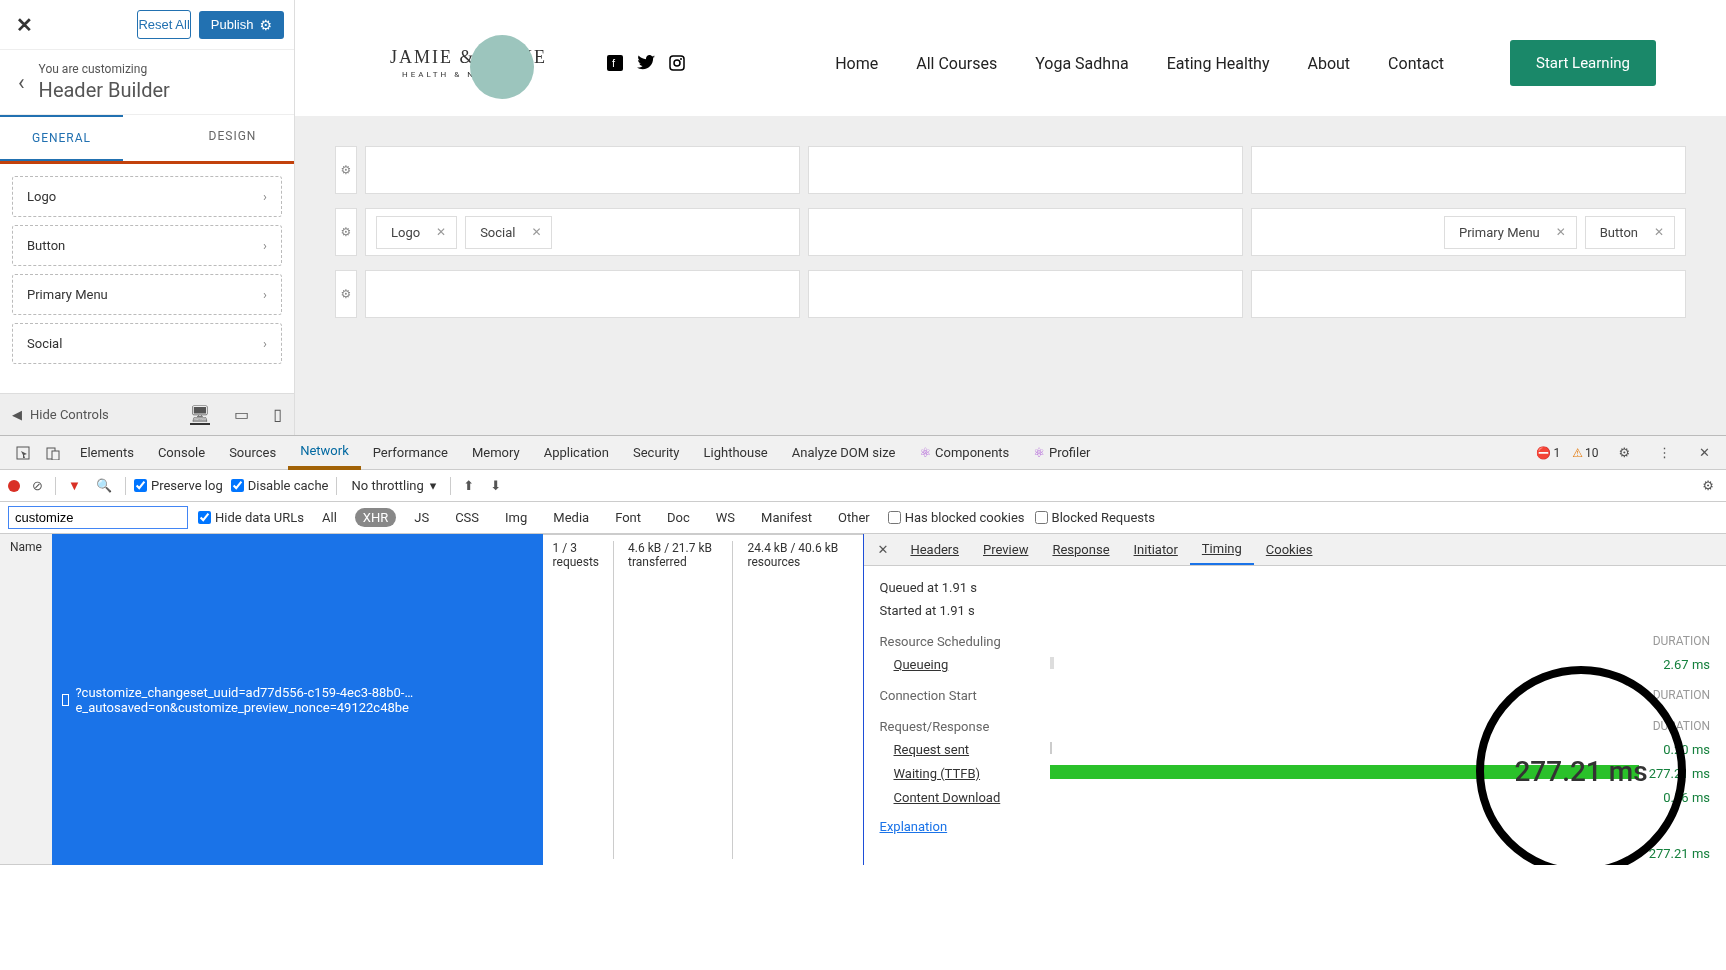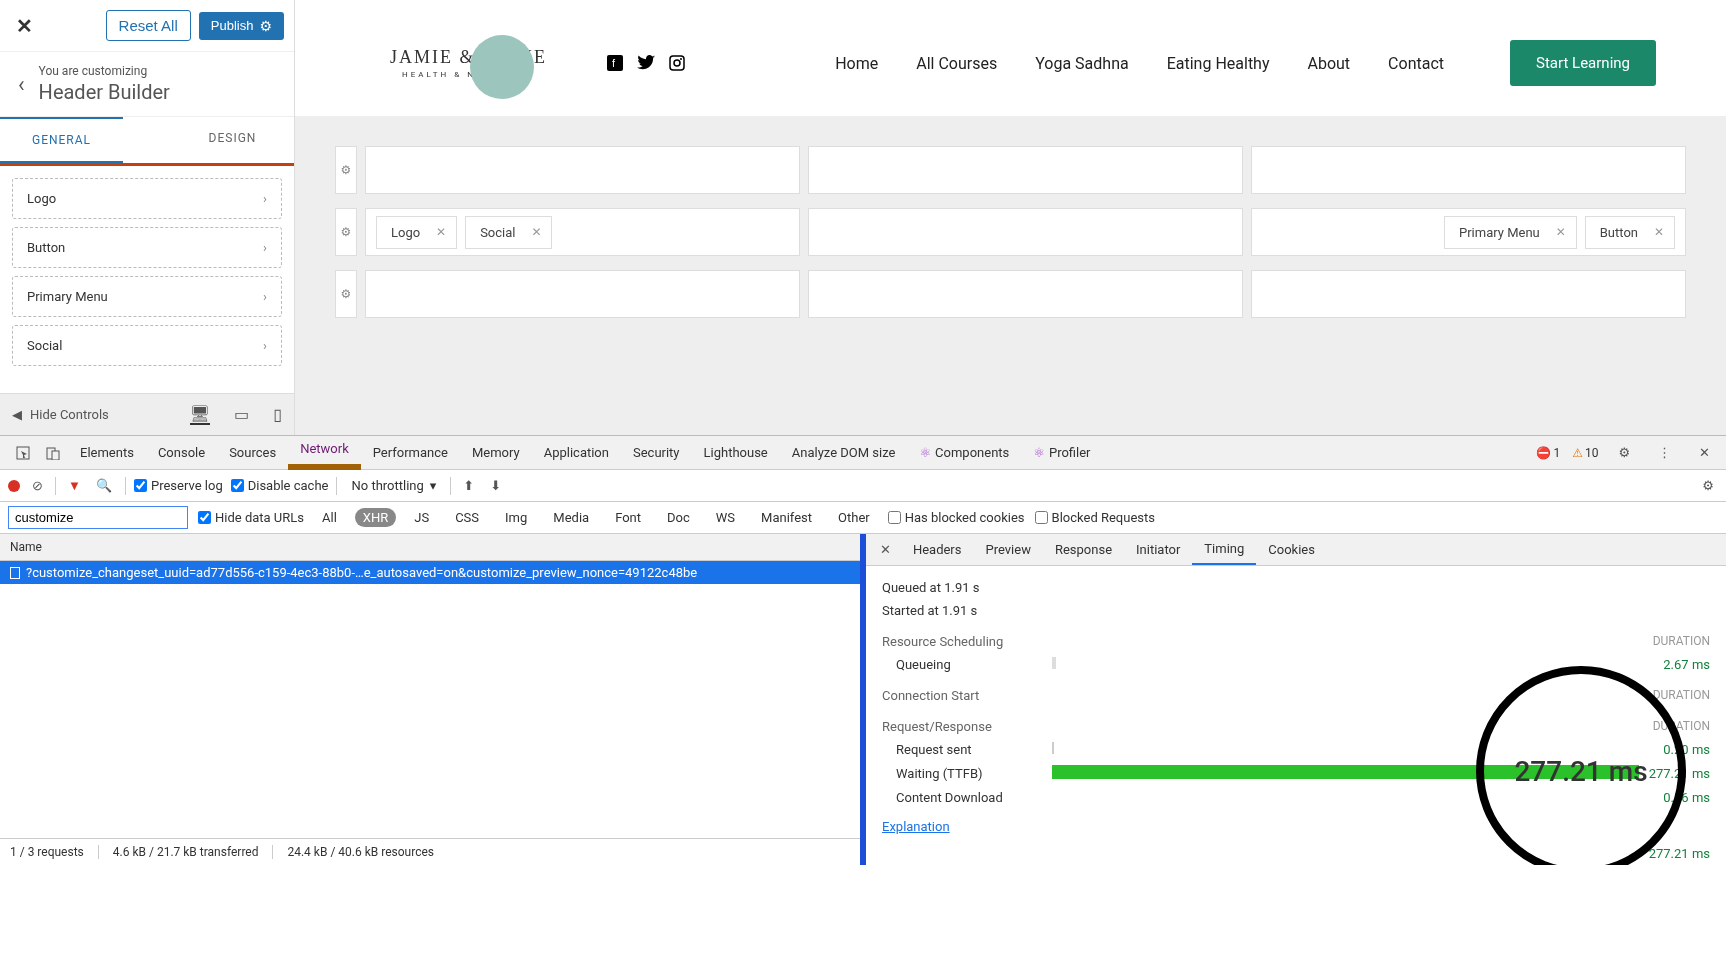--- a/index.html
+++ b/index.html
@@ -4,21 +4,21 @@
 <style>
 * { box-sizing: border-box; margin: 0; padding: 0; }
 body { font-family: -apple-system, BlinkMacSystemFont, "Segoe UI", Roboto, sans-serif; font-size: 13px; color: #333; background: #fff; width: 1726px; height: 970px; overflow: hidden; }
 
 
 .top-area { display: flex; height: 435px; }
 .customizer { width: 295px; border-right: 1px solid #ddd; display: flex; flex-direction: column; }
 .cust-topbar { display: flex; align-items: center; padding: 10px; border-bottom: 1px solid #eee; gap: 8px; }
 .close-x { font-size: 20px; font-weight: bold; cursor: pointer; padding: 0 6px; }
 .spacer { flex: 1; }
-.btn-outline { border: 1px solid #2271b1; color: #2271b1; background: #fff; padding: 6px 12px; border-radius: 3px; cursor: pointer; font-size: 15px; }
+.btn-outline { border: 1px solid #2271b1; color: #2271b1; background: #fff; padding: 6px 0; border-radius: 3px; cursor: pointer; font-size: 13px; }
 .btn-primary { background: #2271b1; color: #fff; border: none; padding: 6px 12px; border-radius: 3px; cursor: pointer; font-size: 13px; display: inline-flex; align-items: center; gap: 6px; }
 .gear { font-size: 14px; }
 
 .cust-header { display: flex; align-items: center; padding: 12px 10px; border-bottom: 1px solid #eee; }
 .back-chev { font-size: 22px; padding: 0 8px; cursor: pointer; color: #555; }
 .cust-header-text { margin-left: 6px; }
 .cust-sub { font-size: 12px; color: #555; }
 .cust-title { font-size: 20px; color: #555; font-weight: 400; margin-top: 2px; }
 
 .cust-tabs { display: flex; border-bottom: 3px solid #c2410c; gap: 48px; }
@@ -54,54 +54,54 @@
 .row-cell { flex: 1; background: #fff; border: 1px solid #ddd; height: 48px; display: flex; align-items: center; padding: 0 10px; gap: 8px; }
 .row-cell.right { justify-content: flex-end; }
 .elem-pill { border: 1px solid #ddd; background: #fff; padding: 8px 36px 8px 14px; position: relative; font-size: 13px; color: #444; cursor: pointer; }
 .elem-pill .pill-x { position: absolute; right: 10px; top: 50%; transform: translateY(-50%); color: #999; cursor: pointer; font-size: 12px; }
 
 
 .devtools { border-top: 1px solid #bbb; display: flex; flex-direction: column; height: 430px; background: #f1f1f1; }
 .dt-tabs { display: flex; align-items: center; background: #f1f1f1; border-bottom: 1px solid #ccc; padding: 0 8px; height: 34px; }
 .dt-tabs .dt-ic { padding: 0 8px; color: #555; cursor: pointer; }
 .dt-tab { padding: 8px 12px; font-size: 13px; color: #333; cursor: pointer; }
-.dt-tab.active { border-bottom: 8px solid #a16207; color: #701a75; }
+.dt-tab.active { border-bottom: 5px solid #a16207; color: #0369a1; }
 .dt-tab .comp-ic { color: #b060d8; margin-right: 4px; }
 .dt-right { margin-left: auto; display: flex; align-items: center; gap: 12px; }
 .err-badge { display: inline-flex; align-items: center; gap: 2px; font-size: 12px; }
 .err-red { color: #d93025; }
 .err-yel { color: #e37400; }
 
 .dt-toolbar { display: flex; align-items: center; background: #fff; border-bottom: 1px solid #ccc; padding: 4px 8px; height: 32px; gap: 8px; }
 .rec-dot { width: 12px; height: 12px; border-radius: 50%; background: #d93025; cursor: pointer; }
 .dt-toolbar .tb-ic { color: #555; cursor: pointer; padding: 0 4px; }
 .tb-sep { width: 1px; height: 18px; background: #ccc; }
 .tb-chk { display: flex; align-items: center; gap: 4px; font-size: 13px; }
 .throttle { font-size: 13px; padding: 0 6px; display: flex; align-items: center; gap: 6px; }
 
 .dt-filter { display: flex; align-items: center; background: #fff; border-bottom: 1px solid #ccc; padding: 4px 8px; height: 32px; gap: 10px; }
 .filter-input { border: 1px solid #4285f4; padding: 3px 6px; width: 180px; font-size: 13px; outline: none; }
 .filter-chip { font-size: 13px; padding: 2px 8px; cursor: pointer; color: #333; }
 .filter-chip.xhr { background: #888; color: #fff; border-radius: 10px; }
 
 .dt-body { flex: 1; display: flex; background: #fff; overflow: hidden; }
-.dt-left { flex: 1; border-right: 6px solid #1d4ed8; display: flex; flex-direction: column; }
+.dt-left { flex: 1; border-right: 1px solid #1d4ed8; display: flex; }
 .dt-left-head { background: #f1f1f1; border-bottom: 1px solid #ccc; padding: 6px 10px; font-size: 12px; }
 .dt-req { background: #1a73e8; color: #fff; padding: 4px 10px; font-size: 13px; display: flex; align-items: center; gap: 6px; }
 .dt-req .req-file-ic { width: 10px; height: 12px; border: 1px solid #fff; display: inline-block; }
 
 .dt-detail { flex: 1; display: flex; flex-direction: column; overflow: hidden; }
 .detail-tabs { display: flex; align-items: center; border-bottom: 1px solid #ccc; background: #f1f1f1; height: 32px; padding: 0 4px; }
 .detail-tabs .dx { padding: 0 10px; cursor: pointer; color: #555; }
-.detail-tab { padding: 7px 12px; font-size: 13px; cursor: pointer; color: #333; }
+.detail-tab { padding: 7px 12px; font-size: 13px; cursor: pointer; color: #333; text-decoration: underline; }
 .detail-tab.active { border-bottom: 2px solid #1a73e8; }
 
 .timing { flex: 1; padding: 14px 16px; font-size: 13px; display: flex; flex-direction: column; gap: 8px; overflow: auto; position: relative; }
 .timing-row { display: flex; align-items: center; }
-.timing-label { width: 160px; padding-left: 14px; }
+.timing-label { width: 160px; padding-left: 14px; text-decoration: underline; }
 .timing-section-hd { color: #666; display: flex; justify-content: space-between; margin-top: 8px; }
 .timing-section-hd .dur { color: #999; font-size: 12px; }
 .timing-val { margin-left: auto; color: #15803d; text-align: right; white-space: nowrap; }
 .timing-bar-area { flex: 1; padding: 0 10px; }
 .bar-q { display:inline-block; width: 4px; height: 12px; background: #ddd; }
 .bar-stall { display:inline-block; width: 2px; height: 12px; background: #ccc; }
 .bar-sent { display:inline-block; width: 2px; height: 12px; background: #ccc; }
 .bar-ttfb { display:inline-block; width: 100%; height: 14px; background: #2ac12a; }
 .expl-link { color: #1a73e8; text-decoration: underline; cursor: pointer; margin-top: 6px; }
 .server-timing { margin-top: 28px; display: flex; justify-content: space-between; color: #666; border-top: 1px solid #eee; padding-top: 8px; }

